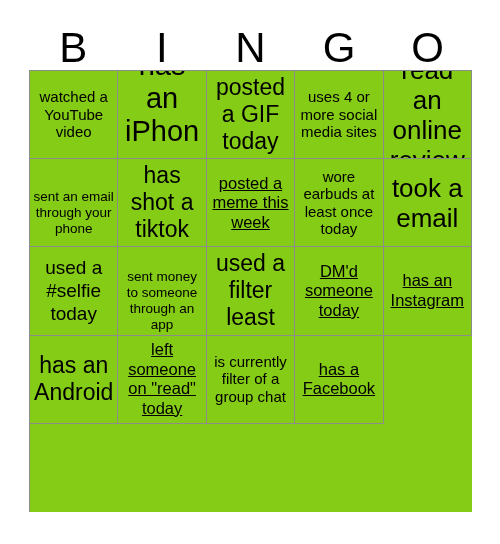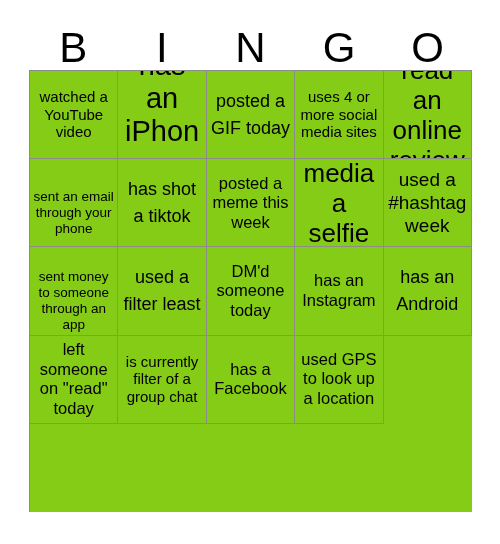--- a/index.html
+++ b/index.html
@@ -70,23 +70,23 @@
     display: block;
     width: 100%;
     text-align: center;
     color: #000000;
     word-wrap: break-word;
     hyphens: none;
   }
   
   .fs-xs  { font-size: 13.5px; line-height: 16px; margin-top: 20px; }
   .fs-sm  { font-size: 15px;   line-height: 17.5px; }
-  .fs-md  { font-size: 16.5px; line-height: 19.5px; }
+  .fs-md  { font-size: 16.5px; line-height: 19.5px; text-decoration: underline; }
   .fs-lg  { font-size: 19px;   line-height: 23px; }
-  .fs-xl  { font-size: 18px;   line-height: 27px; }
+  .fs-xl  { font-size: 23px;   line-height: 27px; }
   .fs-2xl { font-size: 26px;   line-height: 30px; }
   .fs-3xl { font-size: 29px;   line-height: 33px; }
 </style>
 </head>
 <body>
 
 <div class="card">
 
   <div class="header-row">
     <div class="header-cell">B</div>
@@ -118,25 +118,28 @@
         <span class="cell-text fs-xs">sent an email through your phone</span>
       </div>
     <div class="cell">
         <span class="cell-text fs-xl">has shot a tiktok</span>
       </div>
     <div class="cell">
         <span class="cell-text fs-md">posted a meme this week</span>
       </div>
 
     <div class="cell">
-        <span class="cell-text fs-2xl">media a selfie</span>
+        <span class="cell-text fs-sm">wore earbuds at least once today</span>
+      </div>
+    <div class="cell">
+        <span class="cell-text fs-2xl">took a email</span>
       </div>
 
     <div class="cell">
-        <span class="cell-text fs-lg">used a #hashtag week</span>
+        <span class="cell-text fs-lg">used a #selfie today</span>
       </div>
     <div class="cell">
         <span class="cell-text fs-xs">sent money to someone through an app</span>
       </div>
     <div class="cell">
         <span class="cell-text fs-xl">used a filter least</span>
       </div>
     <div class="cell">
         <span class="cell-text fs-md">DM'd someone today</span>
       </div>
@@ -149,18 +152,15 @@
       </div>
     <div class="cell">
         <span class="cell-text fs-md">left someone on "read" today</span>
       </div>
     <div class="cell">
         <span class="cell-text fs-sm">is currently filter of a group chat</span>
       </div>
     <div class="cell">
         <span class="cell-text fs-md">has a Facebook</span>
       </div>
-    <div class="cell">
-        <span class="cell-text fs-md">used GPS to look up a location</span>
-      </div>
 
   </div>
 </div>
 
 </body></html>

